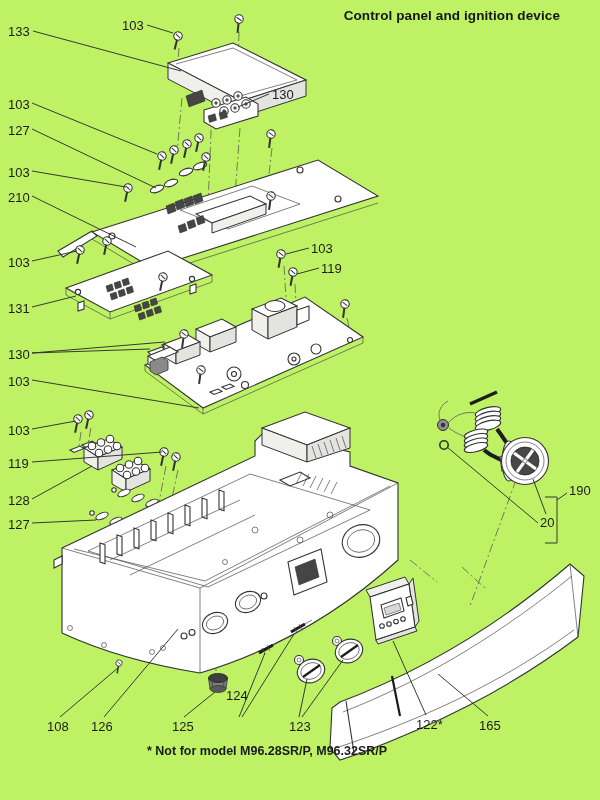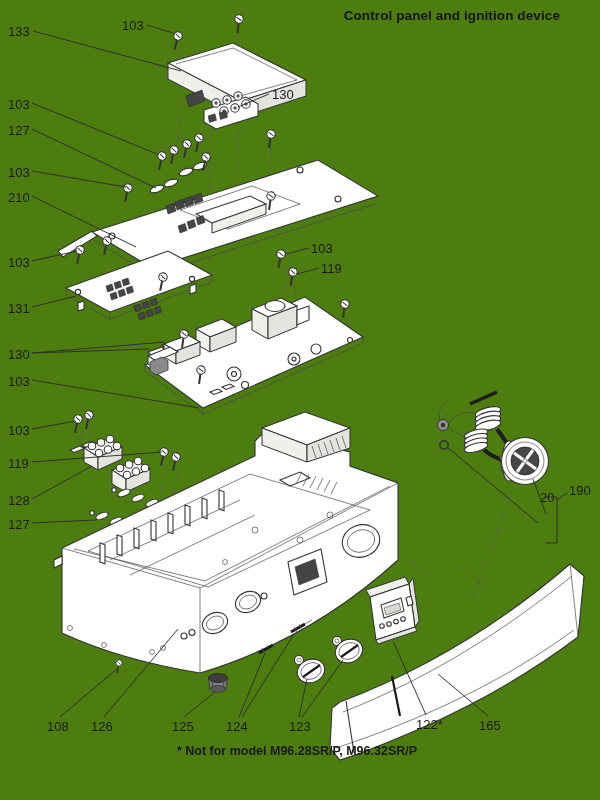--- a/index.html
+++ b/index.html
@@ -1,21 +1,21 @@
 <!DOCTYPE html>
 <html><head>
 <meta charset="utf-8">
 <style>
   html,body{margin:0;padding:0;background:#e8e8e8;}
-  .page{position:relative;width:600px;height:800px;background:#4d7c0f;overflow:hidden;
+  .page{position:relative;width:600px;height:800px;background:#bef264;overflow:hidden;
         font-family:"Liberation Sans","DejaVu Sans",sans-serif;}
   .drawing{position:absolute;left:0;top:0;}
   .title{position:absolute;left:330px;top:8px;width:230px;text-align:right;
          font-size:13.5px;font-weight:bold;color:#151515;letter-spacing:.1px;}
-  .footnote{position:absolute;left:147px;top:744px;width:300px;text-align:center;
+  .footnote{position:absolute;left:147px;top:744px;width:300px;
             font-size:12.5px;font-weight:bold;color:#1a1a1a;}
   .callout{position:absolute;font-size:13px;color:#1c1c1c;white-space:nowrap;}
   
   .ln{stroke:#333;fill:none;stroke-width:1.1;}
   .fw{fill:#ffffff;stroke:#333;stroke-width:1.1;}
   .fl{fill:#efefec;stroke:#333;stroke-width:1;}
   .fg{fill:#e3e3df;stroke:#333;stroke-width:1;}
   .thin{stroke:#4a4a4a;stroke-width:.7;fill:none;}
   .dk{fill:#454545;stroke:#222;stroke-width:.5;}
   .dd{stroke:#5a5a5a;stroke-width:.8;fill:none;stroke-dasharray:9 3 2 3;}
@@ -442,23 +442,23 @@
   <span class="callout" style="left:311px;top:241px">103</span>
   <span class="callout" style="left:321px;top:261px">119</span>
   <span class="callout" style="left:8px;top:301px">131</span>
   <span class="callout" style="left:8px;top:347px">130</span>
   <span class="callout" style="left:8px;top:374px">103</span>
   <span class="callout" style="left:8px;top:423px">103</span>
   <span class="callout" style="left:8px;top:456px">119</span>
   <span class="callout" style="left:8px;top:493px">128</span>
   <span class="callout" style="left:8px;top:517px">127</span>
   <span class="callout" style="left:569px;top:483px">190</span>
-  <span class="callout" style="left:540px;top:490px">20</span>
+  <span class="callout" style="left:540px;top:515px">20</span>
   <span class="callout" style="left:47px;top:719px">108</span>
   <span class="callout" style="left:91px;top:719px">126</span>
   <span class="callout" style="left:172px;top:719px">125</span>
-  <span class="callout" style="left:226px;top:719px">124</span>
+  <span class="callout" style="left:226px;top:688px">124</span>
   <span class="callout" style="left:289px;top:719px">123</span>
   <span class="callout" style="left:416px;top:717px">122*</span>
   <span class="callout" style="left:479px;top:718px">165</span>
 
   <div class="footnote">* Not for model M96.28SR/P, M96.32SR/P</div>
 </div>
 
 </body></html>

